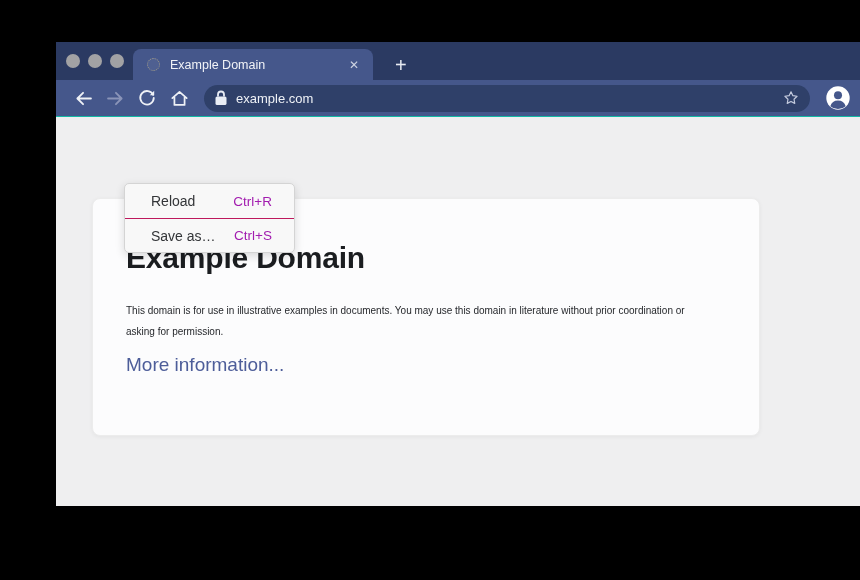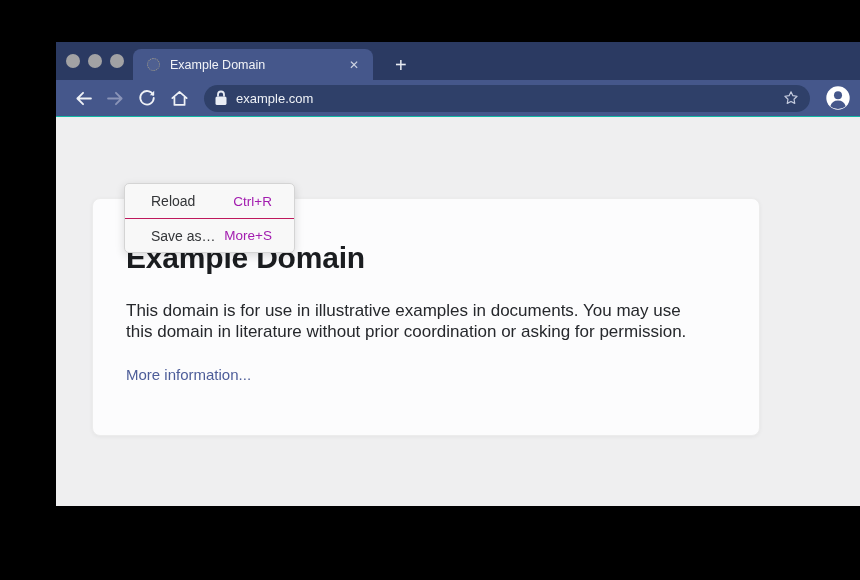--- a/index.html
+++ b/index.html
@@ -77,24 +77,24 @@
   .card{
     position:absolute;left:36px;top:81px;width:668px;height:238px;
     background:var(--card-bg);border:1px solid #ececec;border-radius:8px;
     box-shadow:0 1px 4px rgba(0,0,0,.05);
     padding:42px 40px 0 33px;
   }
   .page-heading{
     font-size:30px;font-weight:700;color:#1b1d20;letter-spacing:-.2px;
   }
   .page-body{
-    margin-top:25px;font-size:17px;line-height:21px;color:#26282c;width:585px;
+    margin-top:25px;font-size:10px;line-height:21px;color:#26282c;width:585px;
   }
   .page-link{
-    display:inline-block;margin-top:24px;font-size:15px;
+    display:inline-block;margin-top:12px;font-size:19px;
     color:var(--link-color);text-decoration:none;cursor:pointer;
   }
   
   .context-menu{
     position:absolute;left:68px;top:139px;width:171px;z-index:5;
     background:#f8f8f8;border:1px solid #d4d4d4;border-radius:5px;
     box-shadow:0 3px 10px rgba(0,0,0,.14);overflow:hidden;
   }
   .menu-item{
     height:34px;display:flex;align-items:center;justify-content:space-between;
@@ -185,20 +185,20 @@
       <a class="page-link">More information...</a>
     </div>
 
     <div class="context-menu" style="top:66px;">
       <div class="menu-item">
         <span class="menu-label">Reload</span>
         <span class="menu-shortcut">Ctrl+R</span>
       </div>
       <div class="menu-item">
         <span class="menu-label">Save as…</span>
-        <span class="menu-shortcut">More+S</span>
+        <span class="menu-shortcut">Ctrl+S</span>
       </div>
     </div>
 
     <div class="scrollbar-thumb"></div>
   </div>
 
 </div>
 
 </body></html>

